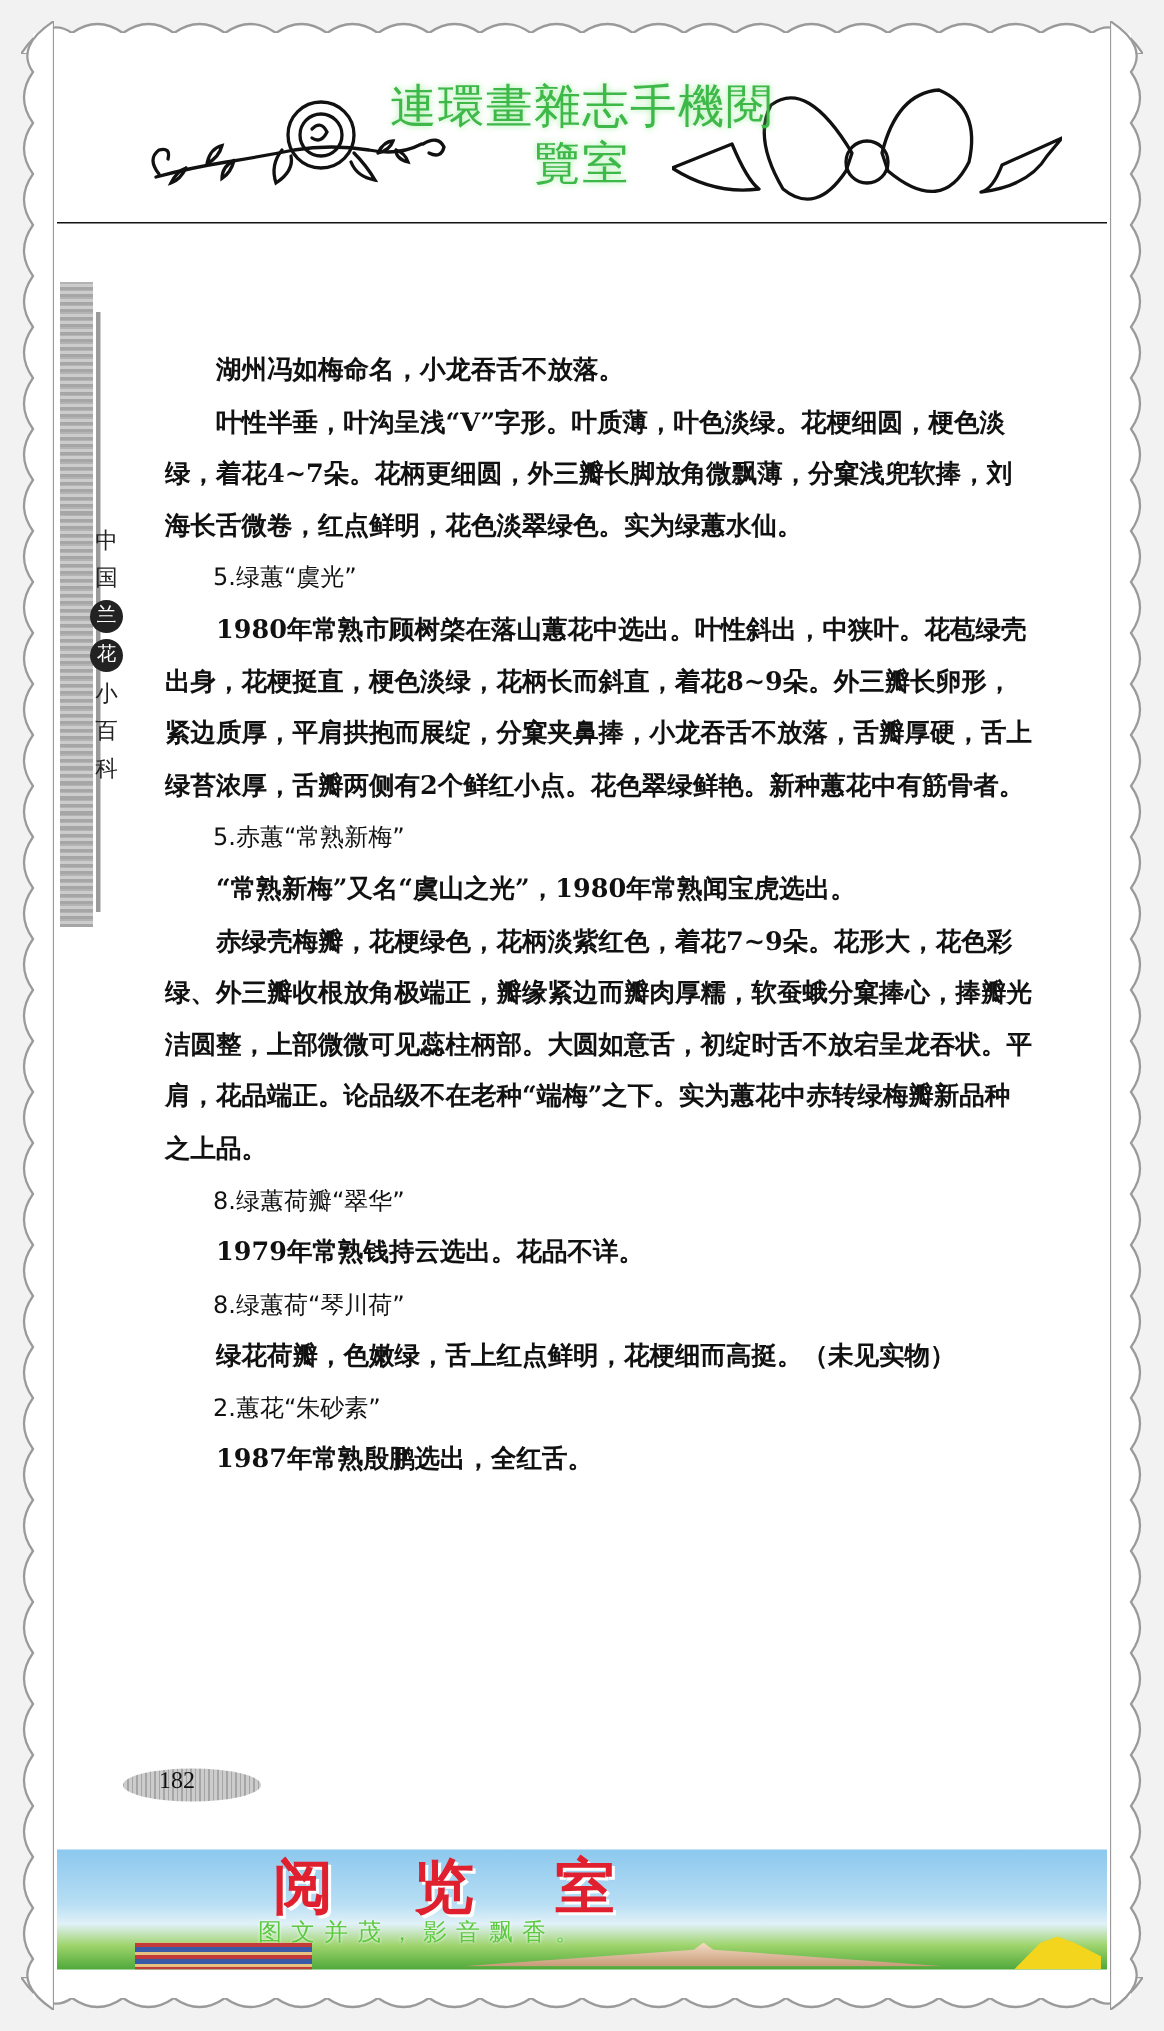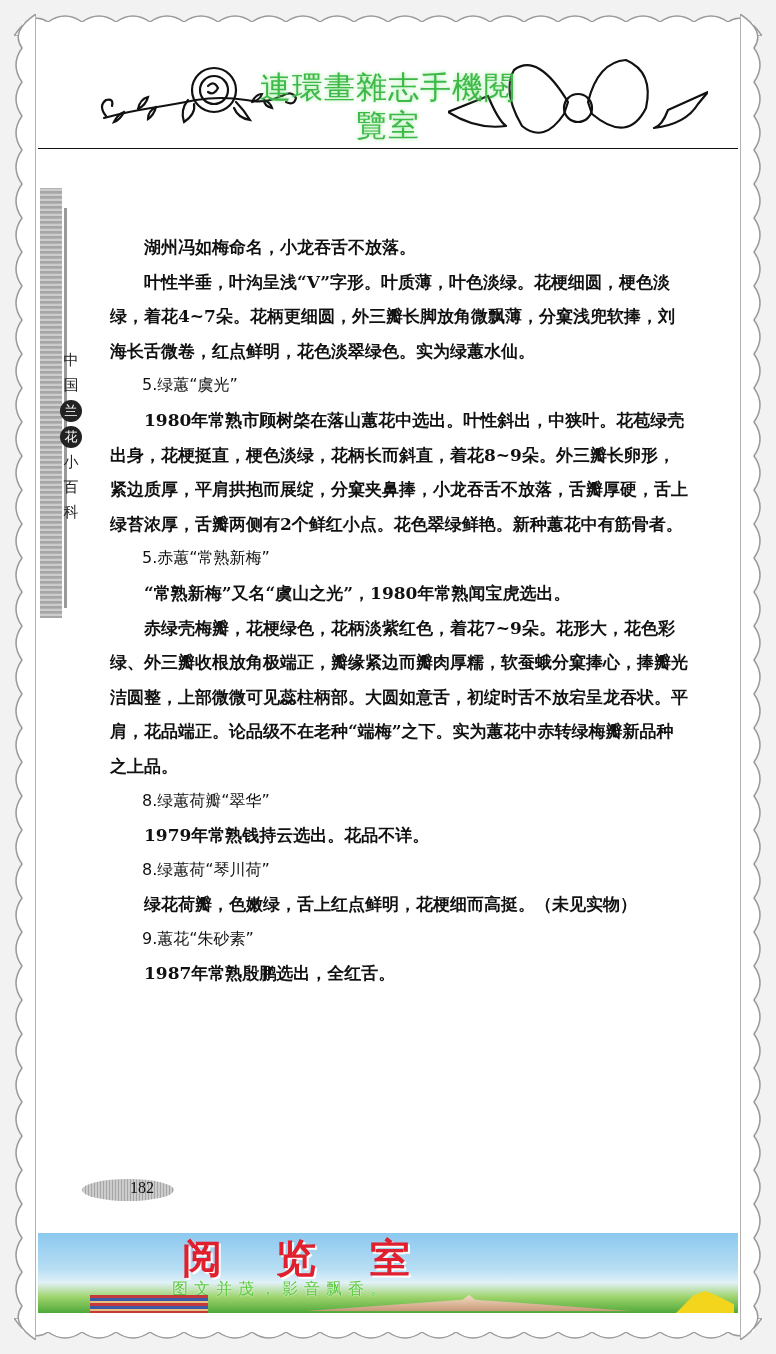--- a/index.html
+++ b/index.html
@@ -11,42 +11,42 @@
   .scallop-bottom { bottom:8px; }
   .scallop-left, .scallop-right { position:absolute; top:14px; width:28px; height:1326px; overflow:hidden; }
   .scallop-left { left:8px; }
   .scallop-right { right:8px; }
   .inner { position:absolute; left:38px; top:40px; width:700px; height:1276px; background:#fff; }
 
   .header { position:absolute; left:0; top:0; width:700px; height:108px; }
   .header-rule { position:absolute; left:0; top:108px; width:700px; height:1px; background:#111; }
   .header-title { position:absolute; left:150px; top:12px; width:400px; text-align:center;
       color:#3fb84a; font-family:"DejaVu Sans","Liberation Sans",sans-serif; font-size:31px;
-      line-height:38px; letter-spacing:1px; text-shadow:0 0 4px rgba(120,230,120,0.7);margin-top:16px; }
+      line-height:38px; letter-spacing:1px; text-shadow:0 0 4px rgba(120,230,120,0.7); }
 
   .side-strip { position:absolute; left:0; top:148px; width:44px; height:430px; }
   .side-texture { position:absolute; left:2px; top:0; width:22px; height:430px;
       background:repeating-linear-gradient(0deg,#888 0 2px,#bbb 2px 4px,#999 4px 5px); opacity:.75; }
   .side-line { position:absolute; left:26px; top:20px; width:3px; height:400px; background:#9a9a9a; }
   .side-label { position:absolute; left:22px; top:160px; width:22px; display:flex; flex-direction:column;
       align-items:center; font-family:"DejaVu Sans",sans-serif; font-size:15px; color:#222; }
   .side-label span { height:25px; line-height:25px; }
   .side-label .circ { width:22px; height:22px; border-radius:50%; background:#222; color:#fff;
       font-size:13px; line-height:22px; text-align:center; margin:2px 0; }
 
   .body-text { position:absolute; left:72px; top:190px; width:578px; font-size:17px; color:#111;
       line-height:34.6px; font-weight:bold; }
   .body-text p { margin:0; }
   .body-text .ind { text-indent:2em; }
   .body-text .hd { text-indent:2em; font-weight:normal; font-family:"DejaVu Sans",sans-serif; font-size:16px; }
 
   .page-num { position:absolute; left:44px; top:1137px; width:92px; height:26px; }
   .page-num .blob { position:absolute; inset:2px 0; border-radius:50%;
       background:repeating-linear-gradient(90deg,#888 0 1px,#bbb 1px 3px); opacity:.75; }
-  .page-num span { position:absolute; left:48px; top:2px; font-size:16px; font-family:"Liberation Serif",serif; color:#111;text-align:right; }
+  .page-num span { position:absolute; left:24px; top:2px; font-size:16px; font-family:"Liberation Serif",serif; color:#111;text-align:right; }
 
   .banner { position:absolute; left:0; top:1193px; width:700px; height:80px; overflow:hidden;
       background:linear-gradient(180deg,#8cc8ee 0%,#b7def4 45%,#e1f1f8 62%,#9ed46c 80%,#4fa83a 100%); }
   .banner-title { position:absolute; left:128px; top:2px; width:460px; font-family:"DejaVu Sans",sans-serif;
       font-weight:bold; font-size:40px; color:#e0202e; letter-spacing:54px; text-shadow:2px 2px 0 #fff; line-height:46px;margin-left:16px; }
   .banner-sub { position:absolute; left:134px; top:44px; font-family:Liberation Sans, sans-serif; font-size:16px;
       color:#5cc940; letter-spacing:6px; line-height:24px; text-shadow:0 0 2px #fff; }
   .books { position:absolute; left:52px; top:62px; width:118px; height:18px;
       background:repeating-linear-gradient(180deg,#c23a3a 0 3px,#3a5aa8 3px 6px,#e8c080 6px 8px); }
   .open-book { position:absolute; left:268px; top:62px; width:326px; height:16px;
@@ -130,21 +130,21 @@
     <p class="ind">叶性半垂，叶沟呈浅“V”字形。叶质薄，叶色淡绿。花梗细圆，梗色淡绿，着花4~7朵。花柄更细圆，外三瓣长脚放角微飘薄，分窠浅兜软捧，刘海长舌微卷，红点鲜明，花色淡翠绿色。实为绿蕙水仙。</p>
     <p class="hd">5.绿蕙“虞光”</p>
     <p class="ind">1980年常熟市顾树棨在落山蕙花中选出。叶性斜出，中狭叶。花苞绿壳出身，花梗挺直，梗色淡绿，花柄长而斜直，着花8~9朵。外三瓣长卵形，紧边质厚，平肩拱抱而展绽，分窠夹鼻捧，小龙吞舌不放落，舌瓣厚硬，舌上绿苔浓厚，舌瓣两侧有2个鲜红小点。花色翠绿鲜艳。新种蕙花中有筋骨者。</p>
     <p class="hd">5.赤蕙“常熟新梅”</p>
     <p class="ind">“常熟新梅”又名“虞山之光”，1980年常熟闻宝虎选出。</p>
     <p class="ind">赤绿壳梅瓣，花梗绿色，花柄淡紫红色，着花7~9朵。花形大，花色彩绿、外三瓣收根放角极端正，瓣缘紧边而瓣肉厚糯，软蚕蛾分窠捧心，捧瓣光洁圆整，上部微微可见蕊柱柄部。大圆如意舌，初绽时舌不放宕呈龙吞状。平肩，花品端正。论品级不在老种“端梅”之下。实为蕙花中赤转绿梅瓣新品种之上品。</p>
     <p class="hd">8.绿蕙荷瓣“翠华”</p>
     <p class="ind">1979年常熟钱持云选出。花品不详。</p>
     <p class="hd">8.绿蕙荷“琴川荷”</p>
     <p class="ind">绿花荷瓣，色嫩绿，舌上红点鲜明，花梗细而高挺。（未见实物）</p>
-    <p class="hd">9.蕙花“朱砂素”</p>
+    <p class="hd">2.蕙花“朱砂素”</p>
     <p class="ind">1987年常熟殷鹏选出，全红舌。</p>
   </div>
 
   <div class="page-num">
     <div class="blob"></div>
     <span>182</span>
   </div>
 
   <div class="banner">
     <div class="banner-title">阅览室</div>

